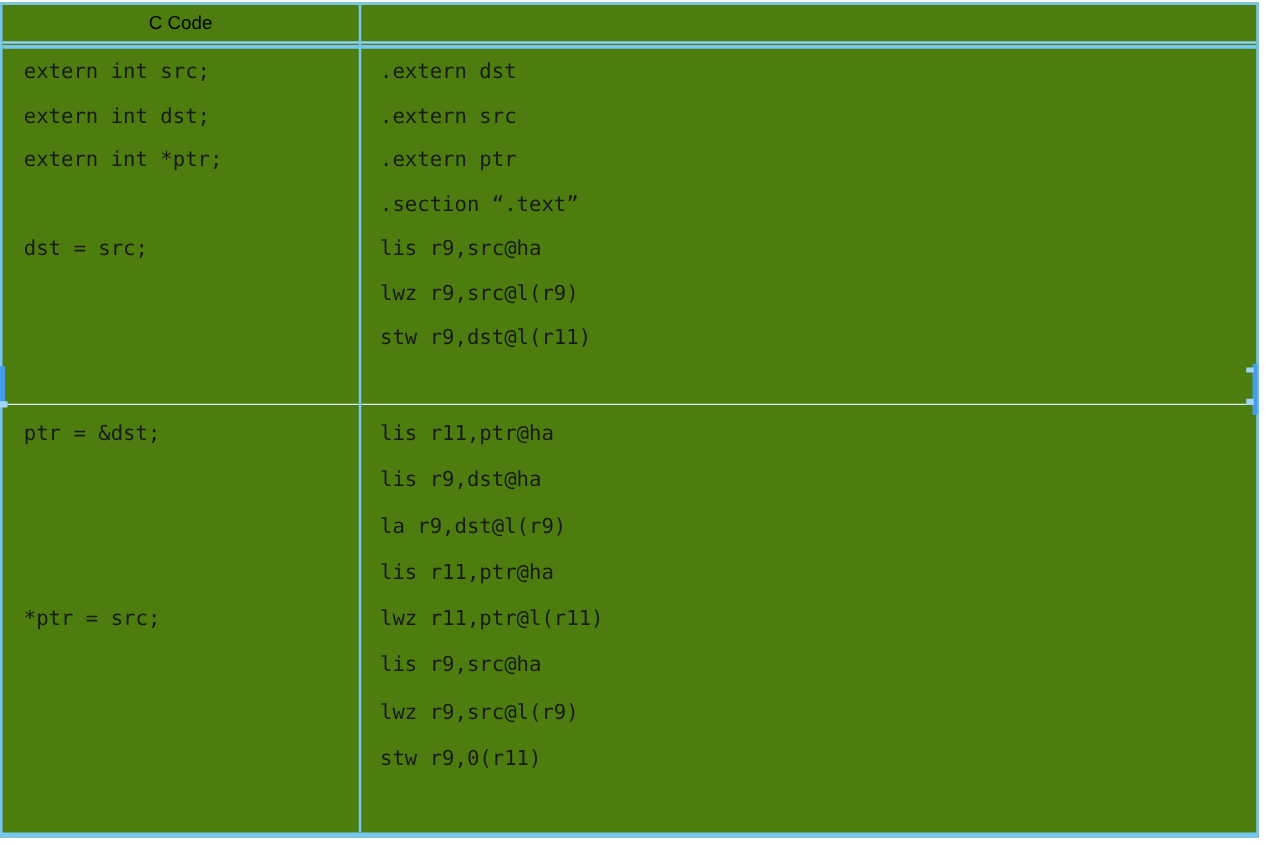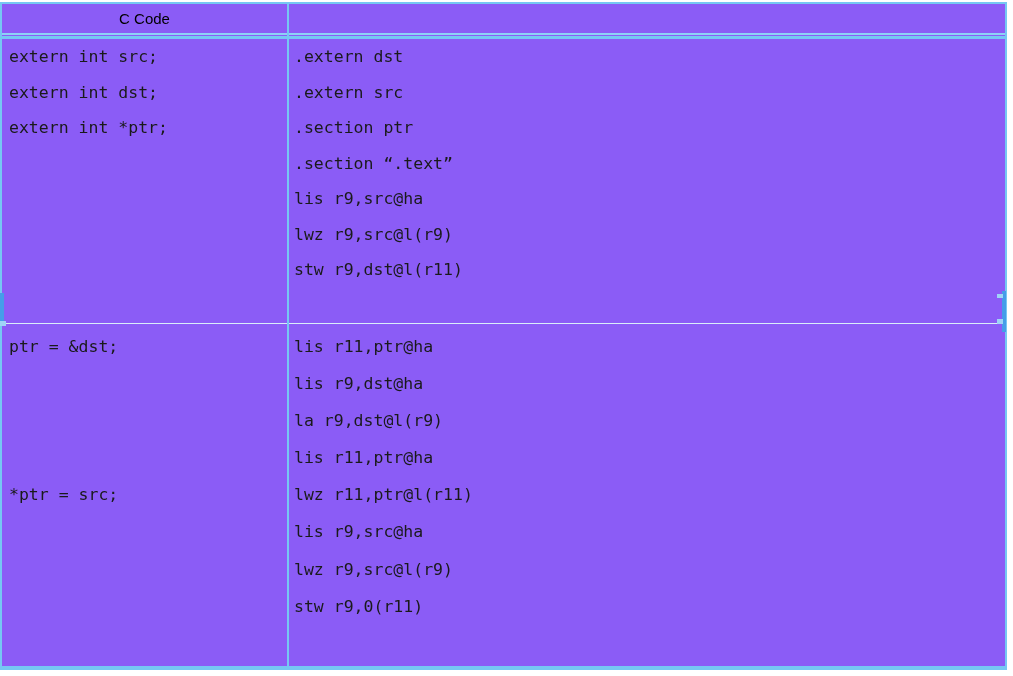--- a/index.html
+++ b/index.html
@@ -9,21 +9,21 @@
     position: relative;
     background: #ffffff;
     font-family: "Liberation Sans", sans-serif;
   }
   .code-table {
     position: absolute;
     left: 0; top: 2px;
     width: 1007px; height: 668px;
     border: 2px solid #76c7f3;
     border-bottom-width: 4px;
-    background: #8b5cf6;
+    background: #4d7c0f;
   }
   .col-divider {
     position: absolute;
     left: 285px; top: 0;
     width: 2px; height: 100%;
     background: #76c7f3;
   }
   .header-row {
     display: grid;
     grid-template-columns: 285px 1fr;
@@ -47,20 +47,21 @@
   .sec1 { --lh: 35.5px; height: 285px; border-bottom: 1px solid #d9edfa; }
   .sec2 { --lh: 37.1px; height: 338px; padding-top: 4px; }
   .cell { padding-left: 7px; overflow: hidden; }
   .code-line {
     font-family: "DejaVu Sans Mono", monospace;
     font-size: 16.5px;
     color: #1a1a1a;
     height: var(--lh);
     line-height: var(--lh);
     white-space: pre;
+    margin-left: 10px;
   }
   .handle-bar {
     position: absolute;
     background: #459de9;
   }
   .handle-tab {
     position: absolute;
     background: #9fd4f6;
   }
   .lh-bar  { left: 0;      top: 293px; width: 4px; height: 30px; }
@@ -78,25 +79,26 @@
     <div class="header-cell">C Code</div>
   </div>
   <div class="header-gap"></div>
 
   <div class="section sec1">
     <div class="cell">
       <div class="code-line">extern int src;</div>
       <div class="code-line">extern int dst;</div>
       <div class="code-line">extern int *ptr;</div>
       <div class="code-line"></div>
+      <div class="code-line">dst = src;</div>
     </div>
     <div class="cell">
       <div class="code-line">.extern dst</div>
       <div class="code-line">.extern src</div>
-      <div class="code-line">.section ptr</div>
+      <div class="code-line">.extern ptr</div>
       <div class="code-line">.section “.text”</div>
       <div class="code-line">lis r9,src@ha</div>
       <div class="code-line">lwz r9,src@l(r9)</div>
       <div class="code-line">stw r9,dst@l(r11)</div>
     </div>
   </div>
 
   <div class="section sec2">
     <div class="cell">
       <div class="code-line">ptr = &amp;dst;</div>

